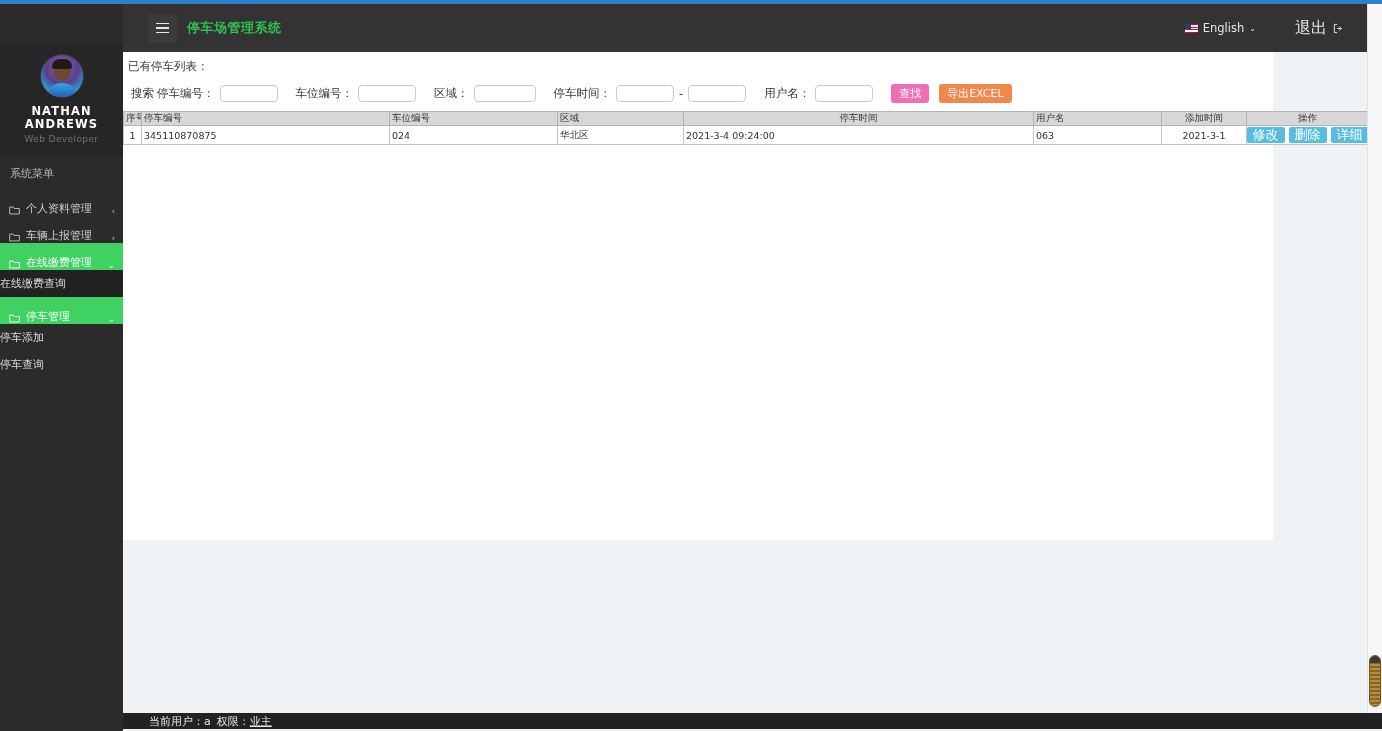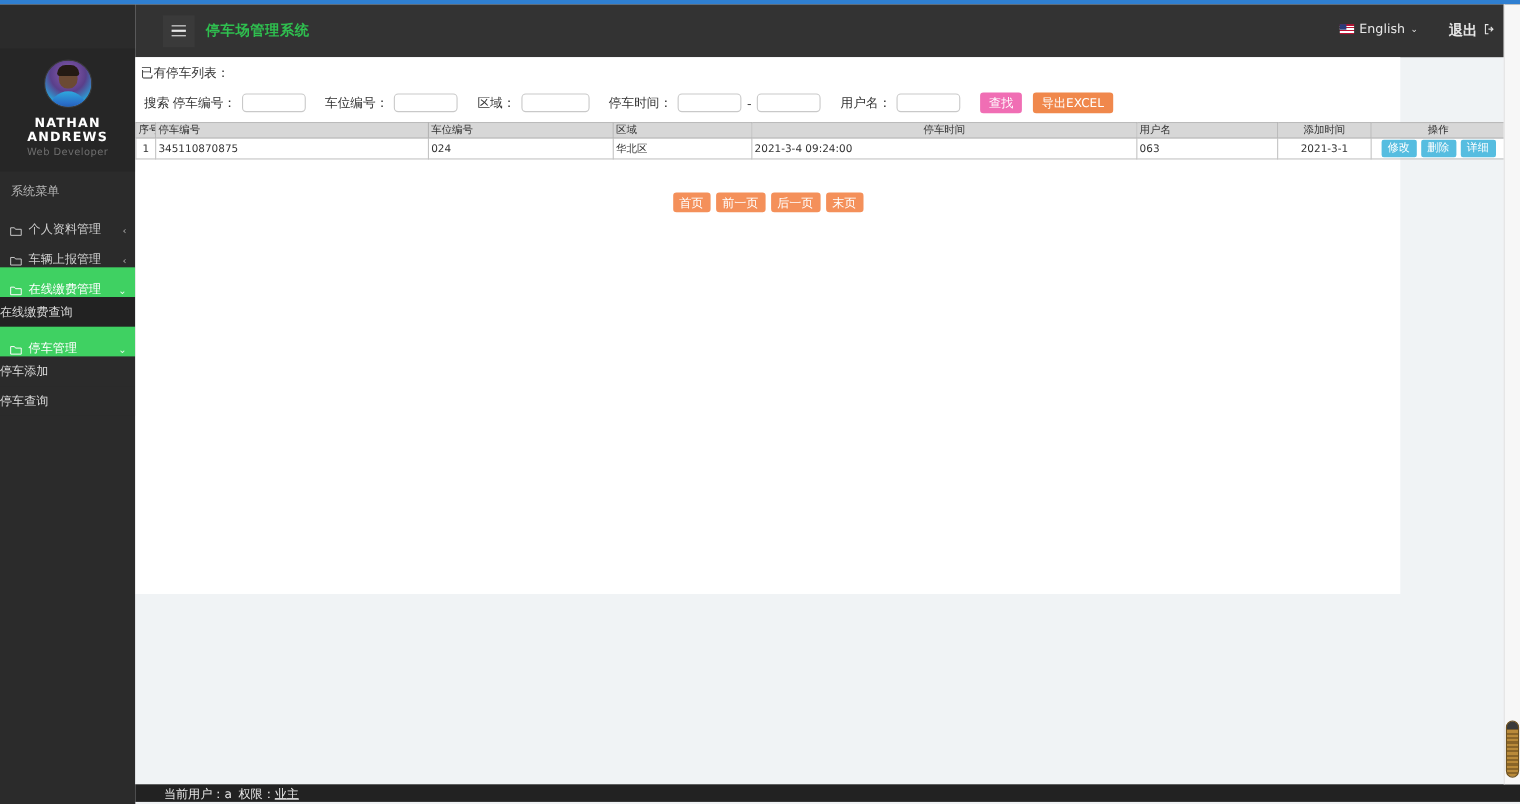--- a/index.html
+++ b/index.html
@@ -153,22 +153,23 @@
   .app-title {
     color: #2fbf4f;
     font-size: 13px;
     font-weight: bold;
     margin-left: 10px;
     letter-spacing: .5px;
   }
   .header-right {
     margin-left: auto;
     display: flex;
-    align-items: flex-start;
-    padding-right: 22px;
+    align-items: center;
+    padding-right: 38px;
+    gap: 11px;
   }
   .lang {
     display: flex;
     align-items: center;
     color: #e8e8e8;
     font-size: 11.5px;
     cursor: pointer;
     margin-right: 28px;
   }
   .flag {
@@ -185,23 +186,22 @@
     content: "";
     position: absolute; left: 0; top: 0;
     width: 6px; height: 5px;
     background: #2a3b7a;
   }
   .lang .chev { margin-left: 5px; font-size: 8px; }
   .logout {
     display: flex;
     align-items: center;
     color: #e8e8e8;
-    font-size: 13px;
-    cursor: pointer;
-    font-weight: bold;
+    font-size: 16px;
+    cursor: pointer;
   }
   .logout .out-ico {
     margin-left: 6px;
     display: inline-block;
   }
 
   
   .content {
     position: absolute; left: 123px; top: 52px;
     width: 1150px; height: 488px;
@@ -291,21 +291,21 @@
   .act-cell { padding: 0 2px !important; }
   .act-wrap {
     display: flex;
     gap: 4px;
     justify-content: center;
     align-items: center;
   }
   .act {
     background: #56bde0;
     color: #ffffff;
-    font-size: 10px;
+    font-size: 13px;
     padding: 2px 6px;
     border: none;
     border-radius: 2px;
     cursor: pointer;
     line-height: 12px;
     font-family: "DejaVu Sans", "Liberation Sans", sans-serif;
   }
 
   
   .pager {
@@ -541,26 +541,20 @@
                 <button class="act">修改</button>
                 <button class="act">删除</button>
                 <button class="act">详细</button>
               </div>
             </td>
           </tr>
         </tbody>
       </table>
     </div>
 
-    <div class="pager">
-      <button class="pg">首页</button>
-      <button class="pg">前一页</button>
-      <button class="pg">后一页</button>
-      <button class="pg">末页</button>
-    </div>
   </div>
 
   <div class="gray-gap"></div>
 
   <div class="footer">
     <span>当前用户：</span>
     <span>a</span>
     <span style="margin-left:6px">权限：</span>
     <u>业主</u>
   </div>

